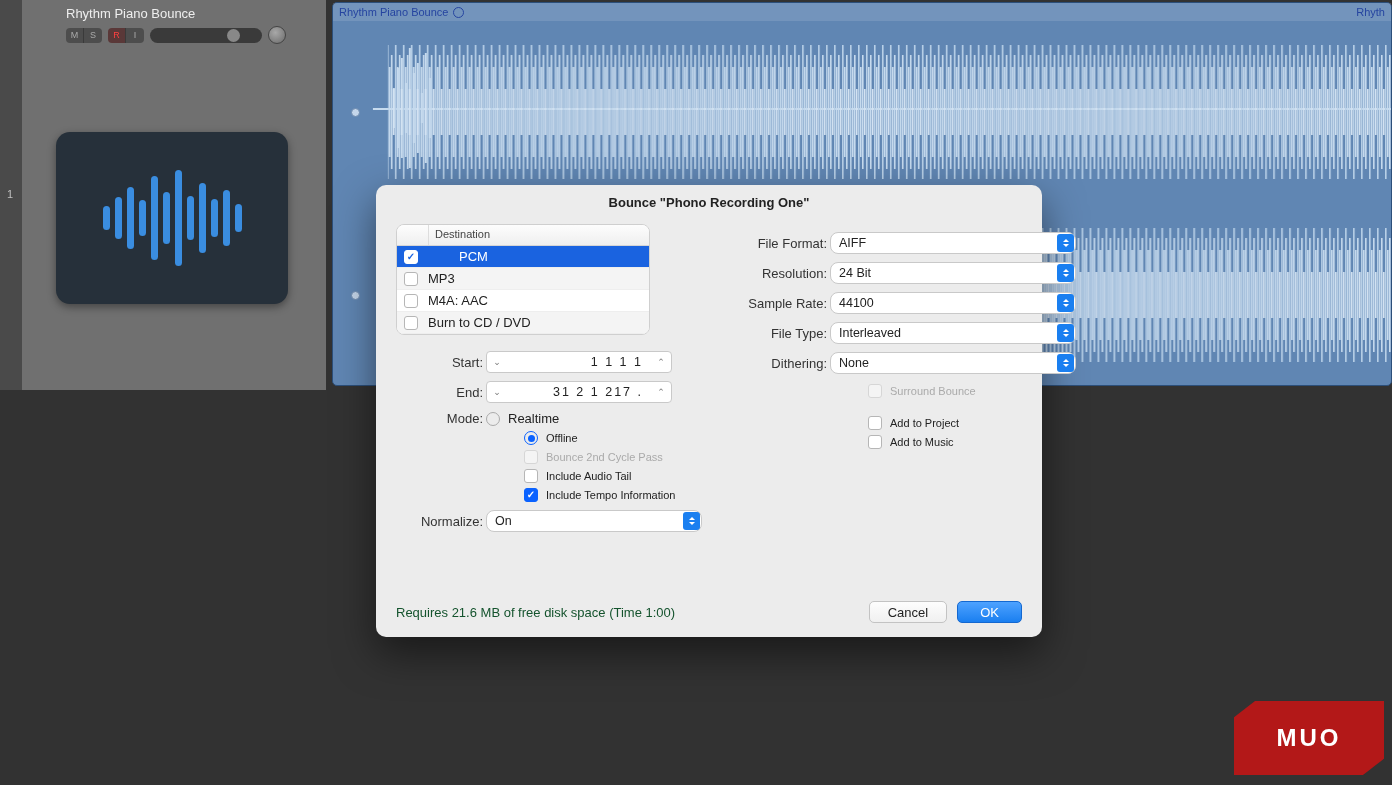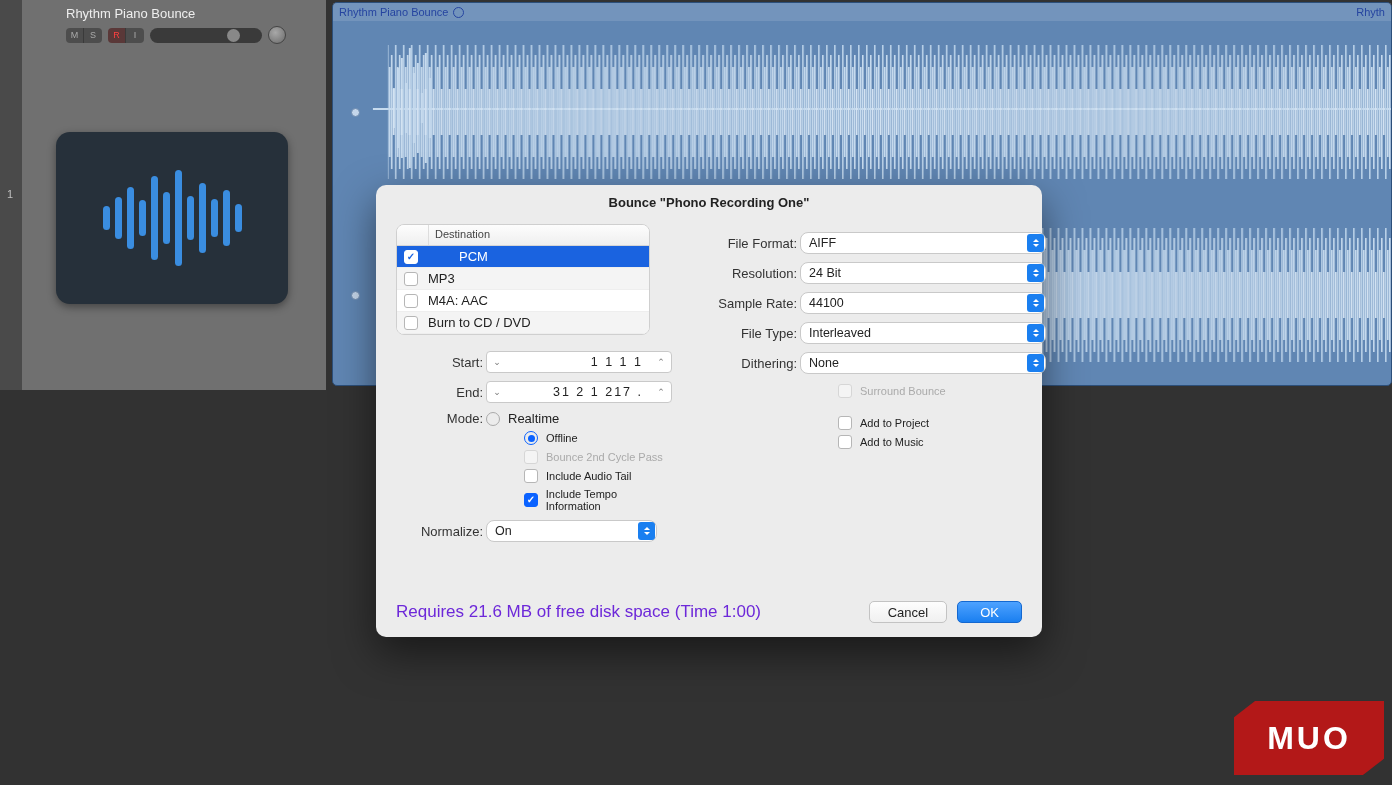--- a/index.html
+++ b/index.html
@@ -277,21 +277,21 @@
 .radio.on::after { content: ""; width: 7px; height: 7px; border-radius: 50%; background: #0a62ff; }
 .disabled { color: #aaa; }
 .disabled .chk { border-color: #d6d6d6; background: #f4f4f4; }
 
 .dlg-footer {
   position: absolute;
   left: 20px; right: 20px; bottom: 14px;
   display: flex;
   align-items: center;
 }
-.ftr-status { font-size: 17px; color: #6d28d9; }
+.ftr-status { font-size: 13px; color: #14532d; }
 .ftr-spacer { flex: 1; }
 .btn {
   height: 22px;
   border-radius: 5px;
   padding: 7px 18px;
   border: 1px solid #c3c3c3;
   background: linear-gradient(#fdfdfd,#f0f0f0);
   font-size: 13px;
   display: flex; align-items: center;
   cursor: pointer;
@@ -310,21 +310,21 @@
   right: 8px; bottom: 10px;
   width: 150px; height: 74px;
 }
 .muo-shape {
   width: 100%; height: 100%;
   background: #b31818;
   clip-path: polygon(14% 0, 100% 0, 100% 78%, 86% 100%, 0 100%, 0 22%);
   display: flex; align-items: center; justify-content: center;
   color: #fff;
   font-weight: 800;
-  font-size: 32px;
+  font-size: 24px;
   letter-spacing: 3px;
   box-shadow: 0 3px 10px rgba(0,0,0,0.4);
 }
 </style>
 </head>
 <body>
 
 <div class="left-panel">
   <div class="track-num-strip">
     <span>1</span>
@@ -479,21 +479,21 @@
         <span class="chk"></span>
         <span>Include Audio Tail</span>
       </div>
       <div class="check-row">
         <span class="chk on"></span>
         <span>Include Tempo Information</span>
       </div>
 
       <div class="form-row">
         <div class="lbl">Normalize:</div>
-        <div class="sel-box" style="width:171px">
+        <div class="sel-box" style="width:216px">
           <span>On</span>
           <span class="stepper-btn"></span>
         </div>
       </div>
     </div>
 
     <div class="col right-col">
       <div class="form-row">
         <div class="lbl">File Format:</div>
         <div class="sel-box wide">

